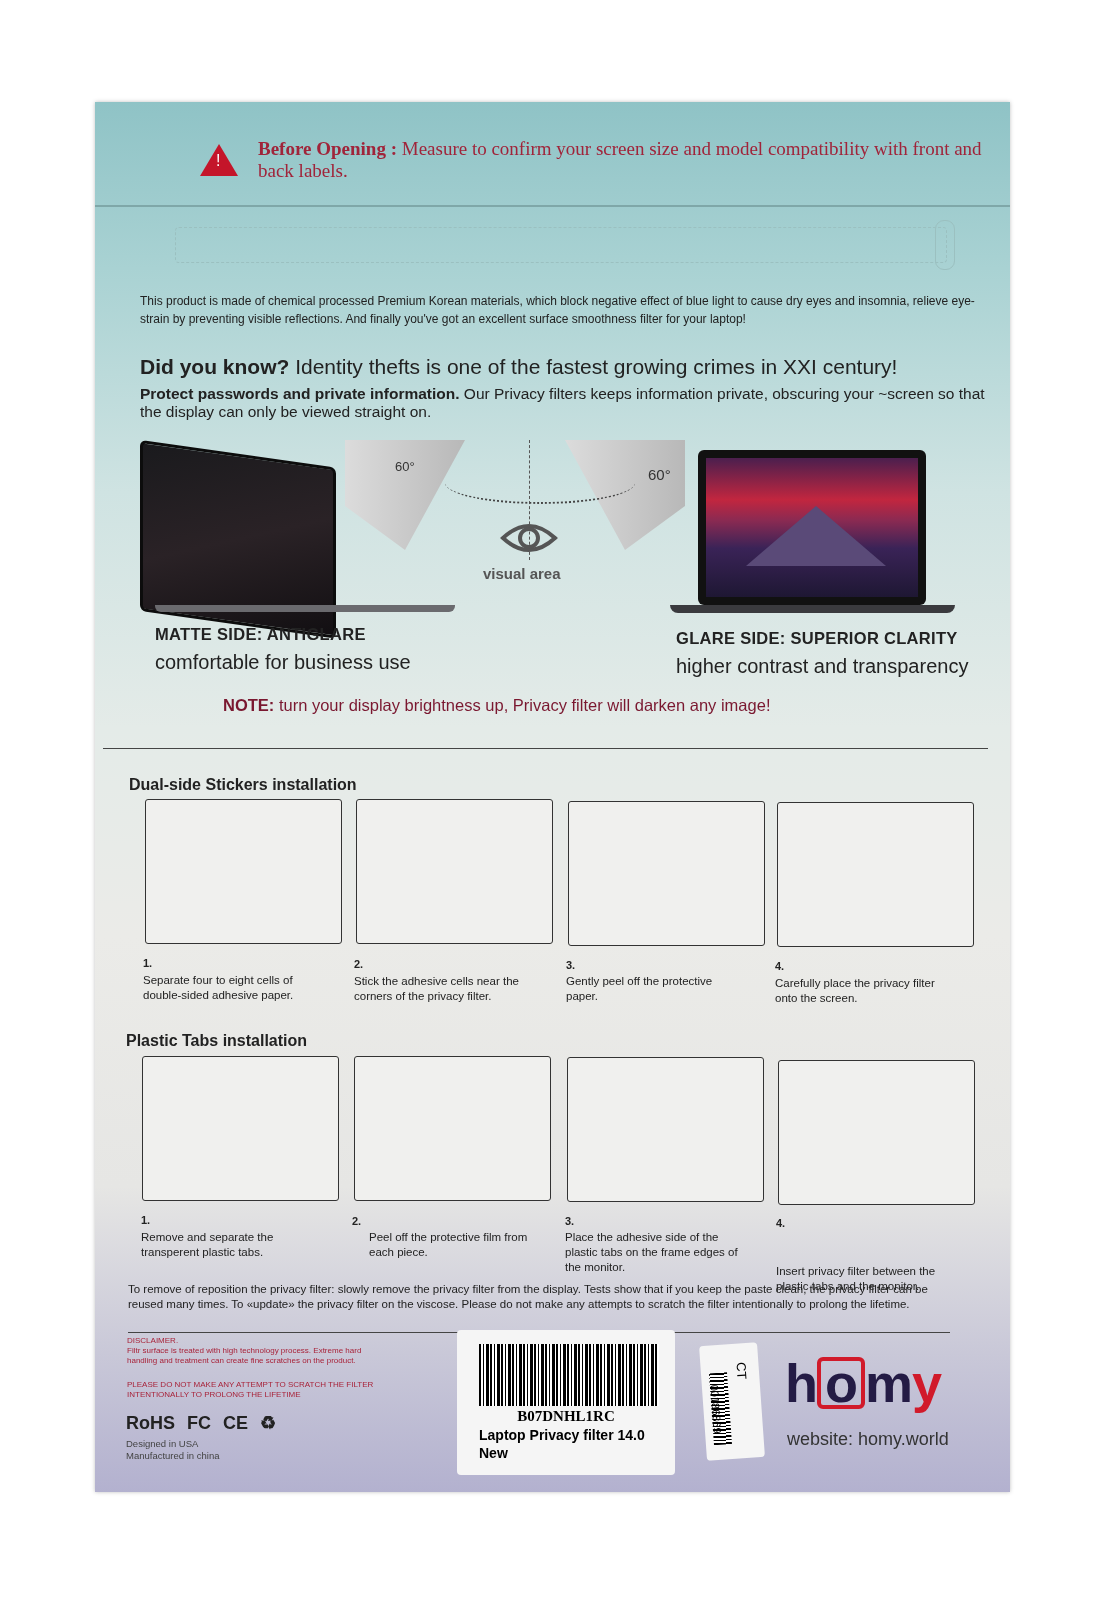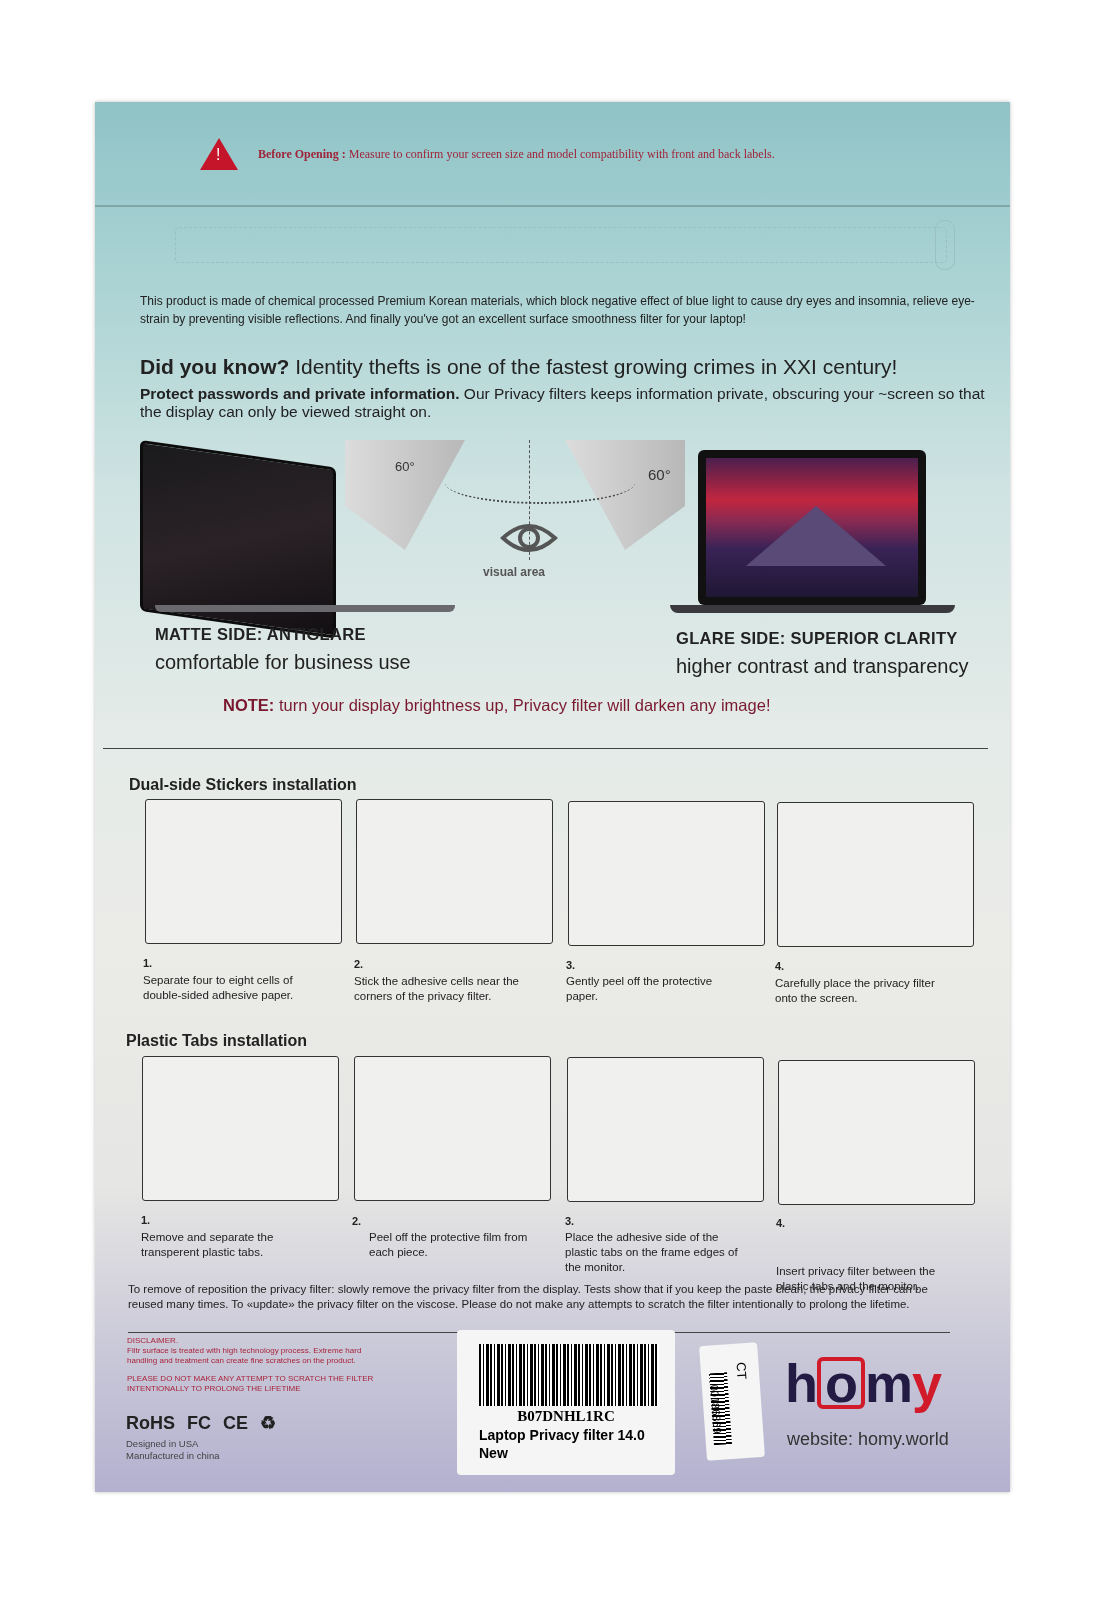--- a/index.html
+++ b/index.html
@@ -4,21 +4,21 @@
 <style>
   html,body{margin:0;padding:0;}
   body{width:1115px;height:1599px;background:#ffffff;position:relative;overflow:hidden;font-family:"Liberation Sans",sans-serif;}
   .box{position:absolute;left:95px;top:102px;width:915px;height:1390px;
        background:linear-gradient(180deg,#8fc3c6 0%,#a9d2d3 12%,#cfe3e2 28%,#e4ebe8 45%,#ebebe8 60%,#e6e6e4 78%,#c9c8d8 90%,#b3b1cf 100%);
        box-shadow:0 0 4px rgba(0,0,0,.25);}
   .flap-line{position:absolute;left:0;right:0;top:103px;height:2px;background:#7fa7a8;}
   .warn{position:absolute;left:105px;top:36px;display:flex;align-items:center;gap:20px;}
   .warn-tri{width:0;height:0;border-left:19px solid transparent;border-right:19px solid transparent;border-bottom:32px solid #c4152a;position:relative;}
   .warn-tri span{position:absolute;left:-3px;top:8px;color:#fff;font-size:16px;font-family:"Liberation Sans",sans-serif;}
-  .warn-text{font-family:"Liberation Serif",serif;font-size:12px;color:#a0243a;}
+  .warn-text{font-family:"Liberation Serif",serif;font-size:19px;color:#a0243a;}
   .warn-text b{font-weight:bold;}
   .tear{position:absolute;left:80px;top:125px;width:770px;height:34px;border:1px dashed #9bc0c0;border-radius:4px;}
   .tear-end{position:absolute;left:840px;top:118px;width:18px;height:48px;border:1px solid #9bc0c0;border-radius:9px;}
   .intro{position:absolute;left:45px;top:190px;width:845px;font-size:12px;color:#222;line-height:18px;}
   .dyk{position:absolute;left:45px;top:253px;font-size:21px;color:#222;}
   .protect{position:absolute;left:45px;top:283px;width:845px;font-size:15.5px;color:#222;line-height:18px;}
   b.s{font-weight:bold;}
   .laptop{position:absolute;}
   .lap-dark{left:40px;top:338px;width:325px;height:172px;}
   .lap-dark .scr{position:absolute;left:5px;top:0;width:190px;height:165px;background:linear-gradient(160deg,#1a1a1d,#2a2226 50%,#120f12);border:3px solid #0c0c0c;transform:skewY(8deg);transform-origin:left top;border-radius:6px;}
@@ -28,21 +28,21 @@
   .lap-light .img{width:100%;height:100%;background:linear-gradient(180deg,#4b1f4e 0%,#c2263f 30%,#8a2a52 45%,#3a2357 65%,#1e1733 100%);position:relative;overflow:hidden;}
   .lap-light .mtn{position:absolute;left:40px;top:48px;width:0;height:0;border-left:70px solid transparent;border-right:70px solid transparent;border-bottom:60px solid #5a4a78;}
   .lap-light .base{position:absolute;left:0;top:155px;width:285px;height:8px;background:#3a3a3e;border-radius:0 0 8px 8px;}
   .fan{position:absolute;top:338px;width:120px;height:110px;background:linear-gradient(90deg,#dcdcdc,#b8b8b8);}
   .fan-l{left:250px;clip-path:polygon(0 0,100% 0,50% 100%,0 60%);}
   .fan-r{left:470px;clip-path:polygon(0 0,100% 0,100% 60%,50% 100%);}
   .deg{position:absolute;font-size:13px;color:#333;}
   .axis{position:absolute;left:434px;top:338px;height:120px;border-left:1px dashed #555;}
   .arc{position:absolute;left:350px;top:360px;width:190px;height:40px;border-bottom:2px dotted #444;border-radius:0 0 50% 50%;}
   .eye{position:absolute;left:405px;top:418px;width:58px;height:36px;}
-  .visual{position:absolute;left:388px;top:463px;font-size:12px;font-weight:bold;color:#555;}
+  .visual{position:absolute;left:388px;top:463px;font-size:15px;font-weight:bold;color:#555;}
   .side-title{position:absolute;font-size:16.5px;font-weight:bold;color:#222;letter-spacing:.3px;}
   .side-sub{position:absolute;font-size:20px;color:#222;}
   .note{position:absolute;left:128px;top:594px;font-size:16.5px;color:#7a1830;}
   .note b{font-weight:bold;}
   .hr{position:absolute;left:8px;right:22px;height:1px;background:#444;}
   .sec-title{position:absolute;font-size:16px;font-weight:bold;color:#222;}
   .step-box{position:absolute;width:195px;height:143px;border:1.5px solid #333;border-radius:3px;background:#f0f0ee;}
   .step-num{position:absolute;font-size:11px;font-weight:bold;color:#222;}
   .step-text{position:absolute;font-size:11.5px;color:#222;line-height:15px;width:200px;}
   .remove{position:absolute;left:33px;top:1180px;width:820px;font-size:11.5px;color:#222;line-height:15px;}
@@ -140,21 +140,21 @@
   <div class="step-text" style="left:470px;top:1128px;width:185px;">Place the adhesive side of the plastic tabs on the frame edges of the monitor.</div>
   <div class="step-num" style="left:681px;top:1115px;">4.</div>
   <div class="step-text" style="left:681px;top:1132px;width:190px;margin-top:30px;">Insert privacy filter between the plastic tabs and the monitor.</div>
 
   <div class="remove">To remove of reposition the  privacy filter: slowly remove the privacy filter from the display. Tests show that if you keep the paste clean, the privacy filter can be reused many times. To «update» the privacy filter on the viscose. Please do not make any attempts to scratch the filter intentionally to prolong the lifetime.</div>
   <div class="hr" style="top:1230px;left:33px;right:60px;"></div>
 
   <div class="disc">
     <div>DISCLAIMER.</div>
     <div>Filtr surface is treated with high technology process. Extreme hard handling and treatment can create fine scratches on the product.</div>
-    <div style="margin-top:8px;">PLEASE DO NOT MAKE ANY ATTEMPT TO SCRATCH THE FILTER INTENTIONALLY TO PROLONG THE LIFETIME</div>
+    <div style="margin-top:14px;">PLEASE DO NOT MAKE ANY ATTEMPT TO SCRATCH THE FILTER INTENTIONALLY TO PROLONG THE LIFETIME</div>
   </div>
   <div class="certs">
     <span>RoHS</span>
     <span>FC</span>
     <span>CE</span>
     <span>♻</span>
   </div>
   <div class="designed">
     <div>Designed in USA</div>
     <div>Manufactured in china</div>

